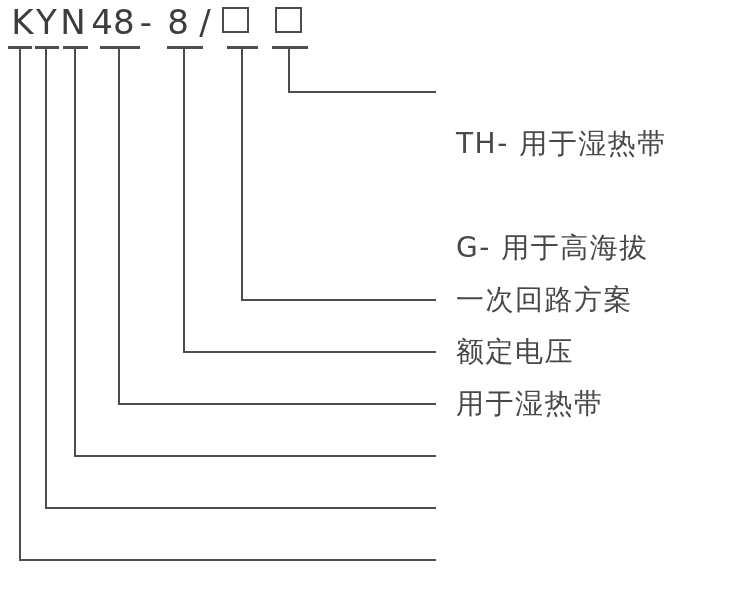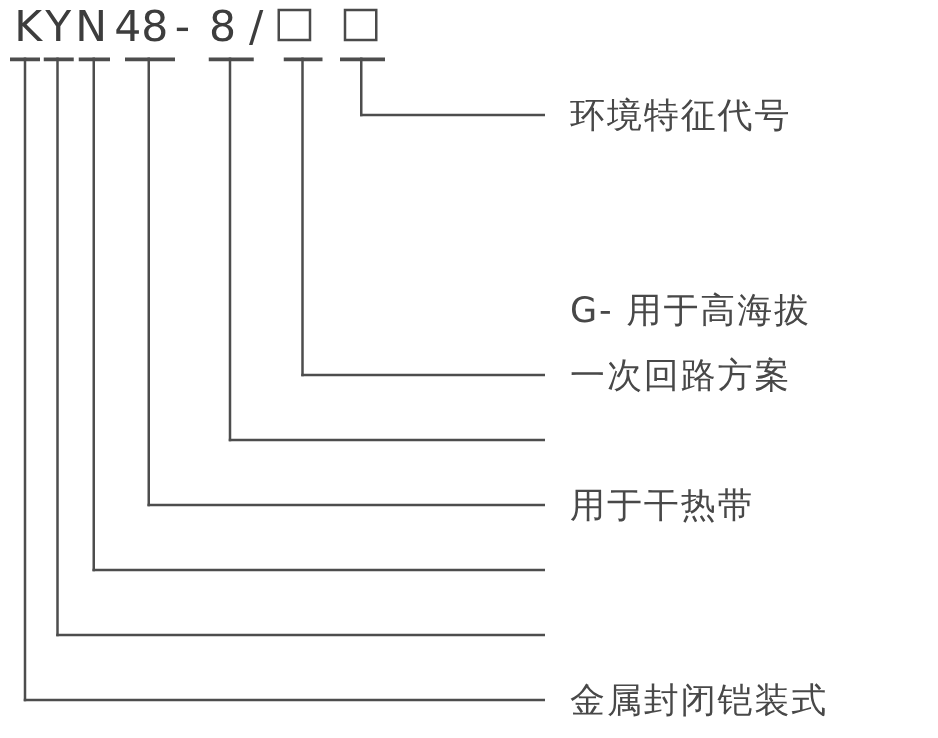--- a/index.html
+++ b/index.html
@@ -93,19 +93,19 @@
   <div class="vline" style="left:288px;   top:46px; height:47px"></div>
 
   <div class="hline" style="top:91px;  left:288px;   width:148px"></div>
   <div class="hline" style="top:299px; left:240.5px; width:195.5px"></div>
   <div class="hline" style="top:351px; left:183px;   width:253px"></div>
   <div class="hline" style="top:403px; left:118px;   width:318px"></div>
   <div class="hline" style="top:455px; left:73.5px;  width:362.5px"></div>
   <div class="hline" style="top:507px; left:45px;    width:391px"></div>
   <div class="hline" style="top:559px; left:18.5px;  width:417.5px"></div>
 
-  <div class="lbl" style="top:92px">环境特征代号</div>
+  <div class="lbl" style="top:144px">TH- 用于湿热带</div>
   <div class="lbl" style="top:248px">G- 用于高海拔</div>
   <div class="lbl" style="top:300px">一次回路方案</div>
-  <div class="lbl" style="top:404px">用于干热带</div>
-  <div class="lbl" style="top:560px">金属封闭铠装式</div>
+  <div class="lbl" style="top:352px">额定电压</div>
+  <div class="lbl" style="top:404px">用于湿热带</div>
 
 </div>
 
 </body></html>

